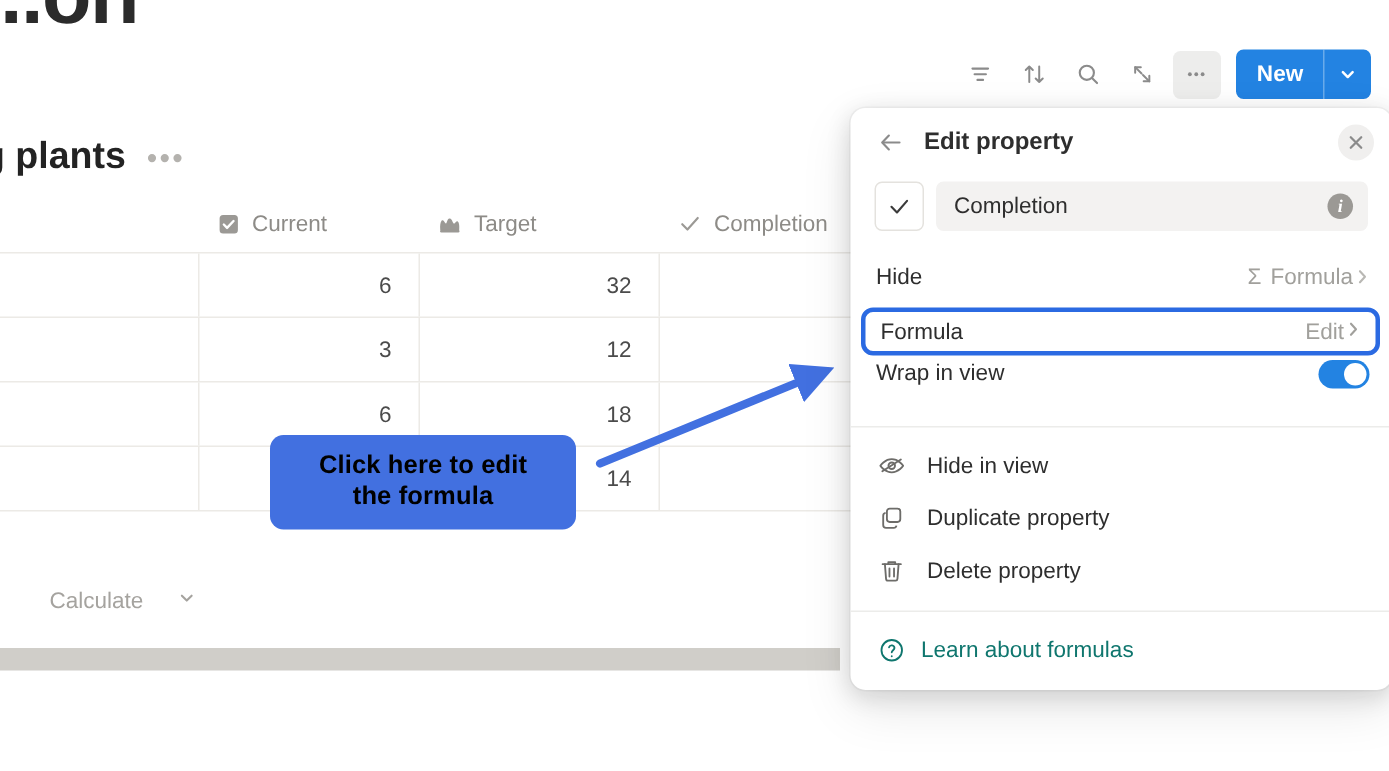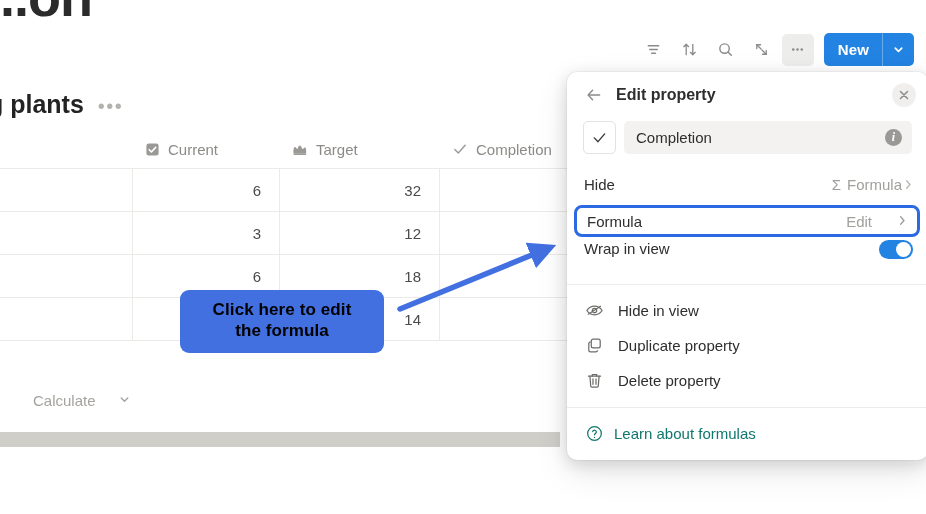--- a/index.html
+++ b/index.html
@@ -148,21 +148,21 @@
   .prop-row .val { display: flex; align-items: center; gap: 6px; color: #a1a09c; }
   .prop-row .chev-r { color: #b9b8b4; display:flex; align-items:center; }
 
   .formula-row {
     margin: 3px 8px 3px 7px; height: 32px;
     border: 3px solid #2b6ae2; border-radius: 8px;
     display:flex; align-items:center; padding: 0 8px 0 10px;
     font-size: 15px; color: #2e2e2e; cursor: pointer; background:#fff;
   }
   .formula-row .key { flex: 1; }
-  .formula-row .val { color: #a1a09c; display:flex; align-items:flex-end; gap:24px; }
+  .formula-row .val { color: #a1a09c; display:flex; align-items:flex-end; gap:0; }
 
   .wrap-row {
     display: flex; height: 44px;
     padding: 0 15px 0 17px; font-size: 15px; color: #2e2e2e; cursor: pointer;
   }
   .wrap-row .key { flex: 1; }
   .toggle {
     width: 34px; height: 19px; border-radius: 10px; background: #2383e2;
     position: relative; cursor: pointer; flex: none;
   }

